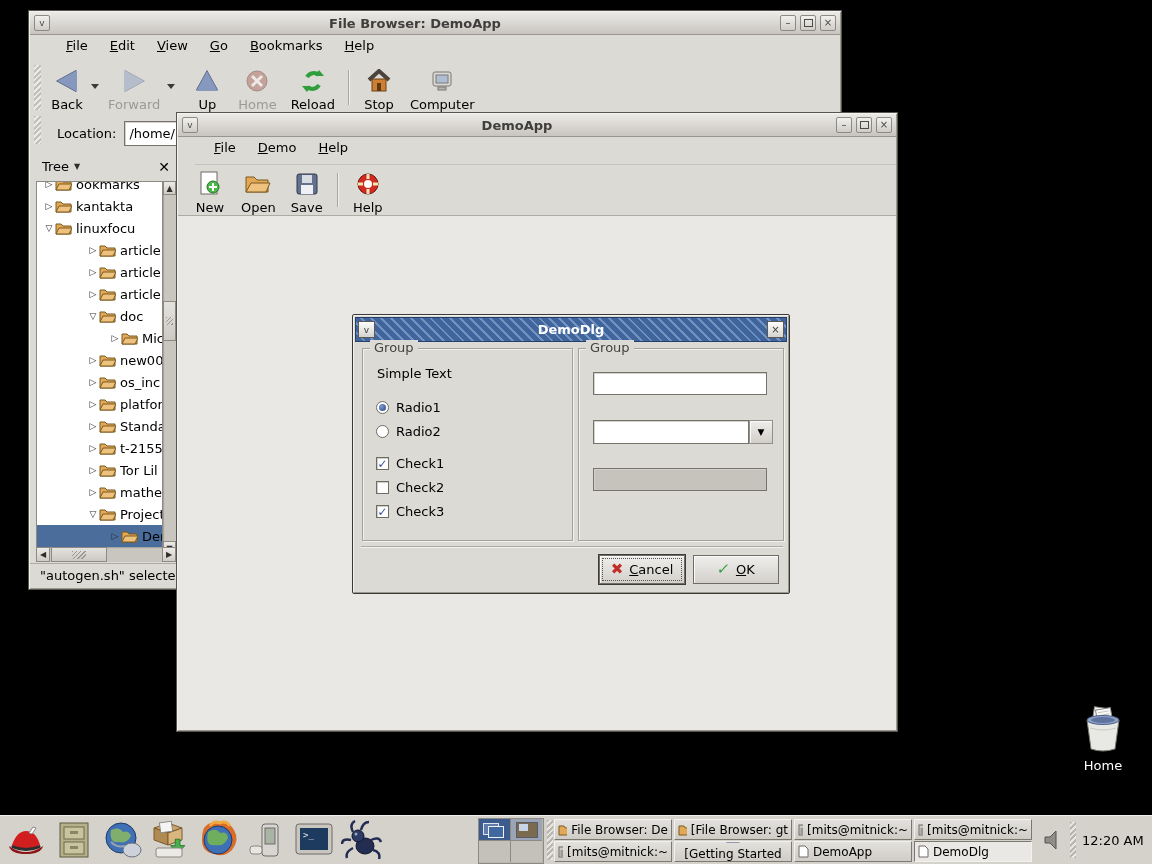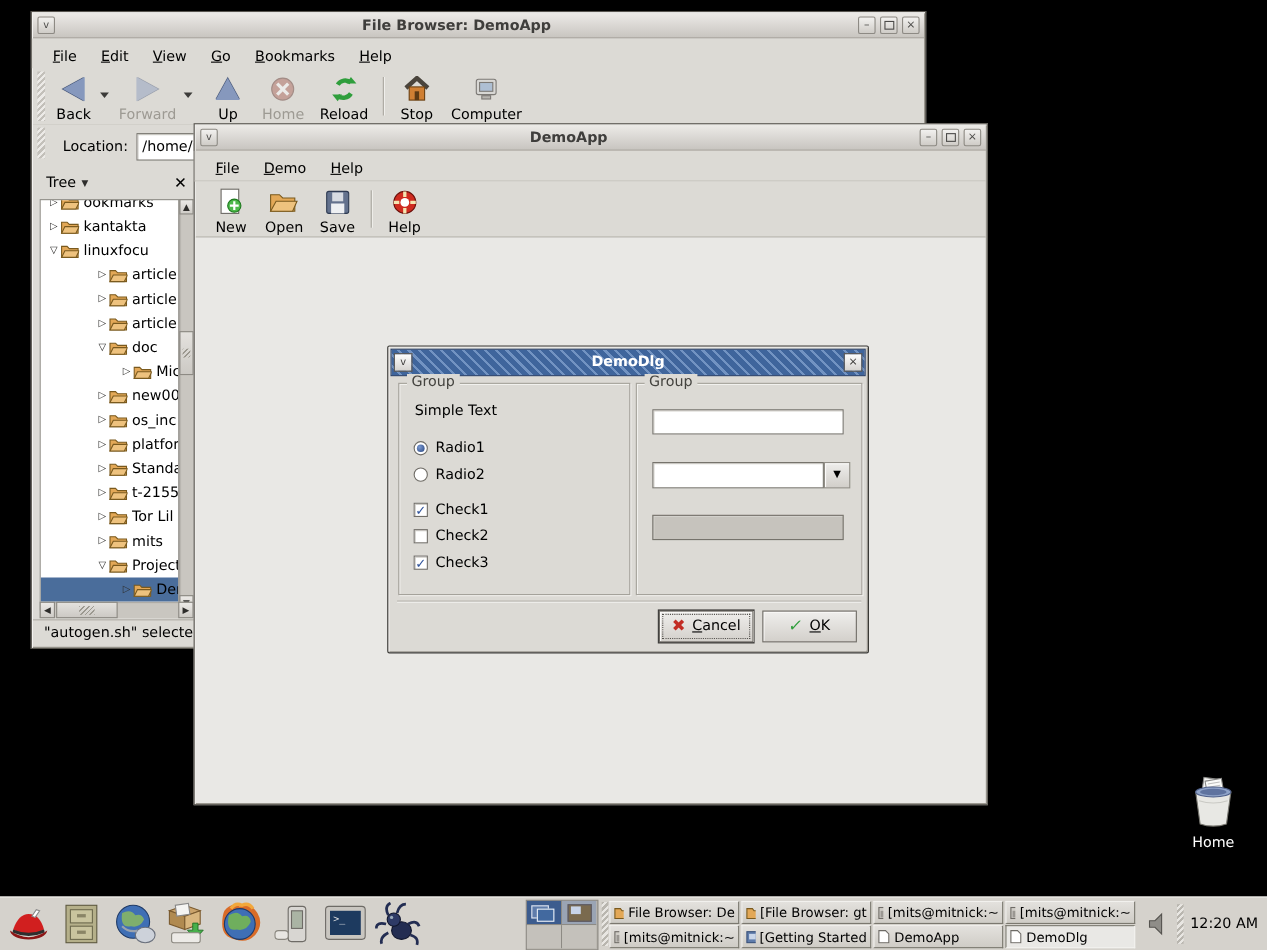--- a/index.html
+++ b/index.html
@@ -13,21 +13,21 @@
   .titlebar{position:absolute;left:1px;right:1px;top:1px;height:22px;
        background:linear-gradient(#eceae7,#c8c5c0);border-bottom:1px solid #9a968f;
        display:flex;align-items:center;}
   .title{flex:1;text-align:center;color:#3f3e3c;font-weight:bold;font-size:13px;
        overflow:hidden;white-space:nowrap;}
   .tbtn{width:16px;height:16px;margin:0 2px;background:linear-gradient(#f2f1ef,#cfccc7);
        border:1px solid #8d8a84;border-radius:2px;display:flex;align-items:center;
        justify-content:center;font-size:10px;color:#4c4b49;line-height:1;box-sizing:border-box;}
   .tbtn.menu{margin-left:4px;}
   .glyph-box{width:7px;height:6px;border:1px solid #4c4b49;}
-  .menubar{position:absolute;left:0;right:1px;display:flex;align-items:flex-end;
+  .menubar{position:absolute;left:18px;right:1px;display:flex;align-items:flex-start;
        padding-left:10px;gap:4px;background:#dcdad5;}
   .mitem{padding:3px 9px;cursor:default;}
   .mnemonic u{text-decoration:underline;}
   .toolbar{position:absolute;left:1px;right:1px;background:#dcdad5;
        border-bottom:1px solid #aeaba4;display:flex;align-items:flex-start;}
   .handleV{width:7px;align-self:stretch;margin:3px 2px 3px 4px;
        background:repeating-linear-gradient(135deg,#c3c0ba 0 2px,#eceae7 2px 4px);}
   .titem{display:flex;flex-direction:column;align-items:center;justify-content:flex-end;
        padding:5px 7px 4px 7px;min-width:34px;}
   .titem .ico{height:28px;display:flex;align-items:center;justify-content:center;}
@@ -332,21 +332,21 @@
           </svg>
           <span class="lbl">Tor Lil</span>
         </div>
         <div class="tree-row">
           <span style="width:50px;flex:none"></span>
           <span class="exp">▷</span>
           <svg width="17" height="13" style="flex:none">
             <path d="M1 12 V2 h5 l2 2 h8 v8 z" fill="#e3a857" stroke="#7a5a1e"></path>
             <path d="M1 12 l3 -6 h13 l-3 6 z" fill="#eec27e" stroke="#7a5a1e"></path>
           </svg>
-          <span class="lbl">mits</span>
+          <span class="lbl">mathe</span>
         </div>
         <div class="tree-row">
           <span style="width:50px;flex:none"></span>
           <span class="exp">▽</span>
           <svg width="17" height="13" style="flex:none">
             <path d="M1 12 V2 h5 l2 2 h8 v8 z" fill="#e3a857" stroke="#7a5a1e"></path>
             <path d="M1 12 l3 -6 h13 l-3 6 z" fill="#eec27e" stroke="#7a5a1e"></path>
           </svg>
           <span class="lbl">Projects</span>
         </div>
@@ -618,21 +618,21 @@
           <rect x="2.5" y="4" width="9" height="6" fill="#9a9792"></rect>
         </svg>
         <span>[mits@mitnick:~</span>
       </div>
       <div class="taskbtn" style="left: 674px; top: 3px;">
         <svg width="15" height="12">
           <path d="M1 11 V2 h5 l1.5 2 H14 v7 z" fill="#e3a857" stroke="#7a5a1e"></path>
         </svg>
         <span>[File Browser: gt</span>
       </div>
-      <div class="taskbtn" style="left: 674px; top: 25px;">
+      <div class="taskbtn" style="left: 674px; top: 25px; flex-direction: column;">
         <svg width="14" height="12">
           <rect x="1" y="1" width="12" height="10" fill="#5f7cab" stroke="#38507a"></rect>
           <rect x="3" y="3" width="8" height="5" fill="#c9d6ea"></rect>
         </svg>
         <span>[Getting Started</span>
       </div>
       <div class="taskbtn" style="left: 794px; top: 3px;">
         <svg width="14" height="12">
           <rect x="1" y="1" width="12" height="10" fill="#cfccc6" stroke="#6e6b66"></rect>
           <rect x="2.5" y="4" width="9" height="6" fill="#9a9792"></rect>

